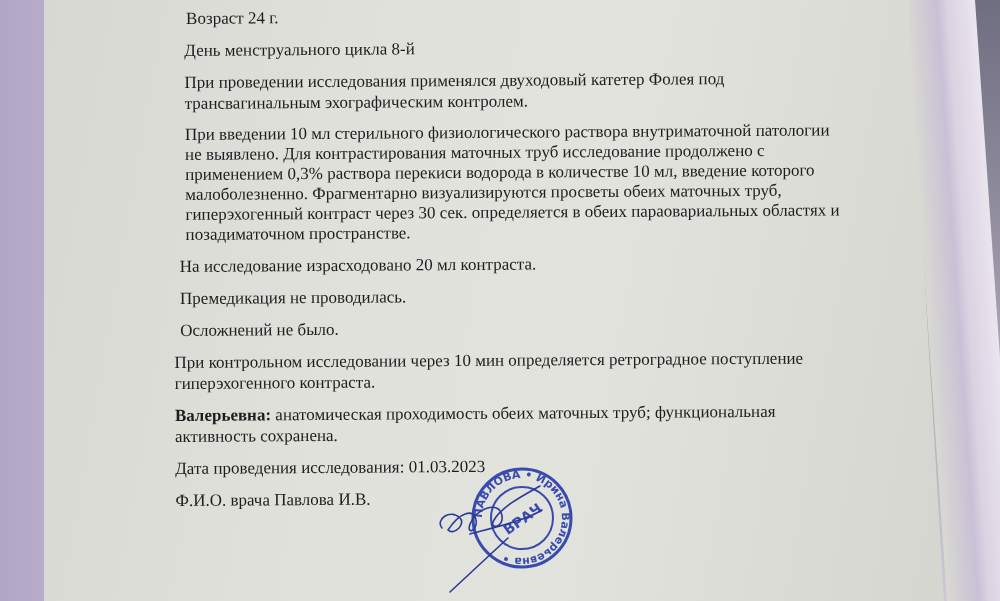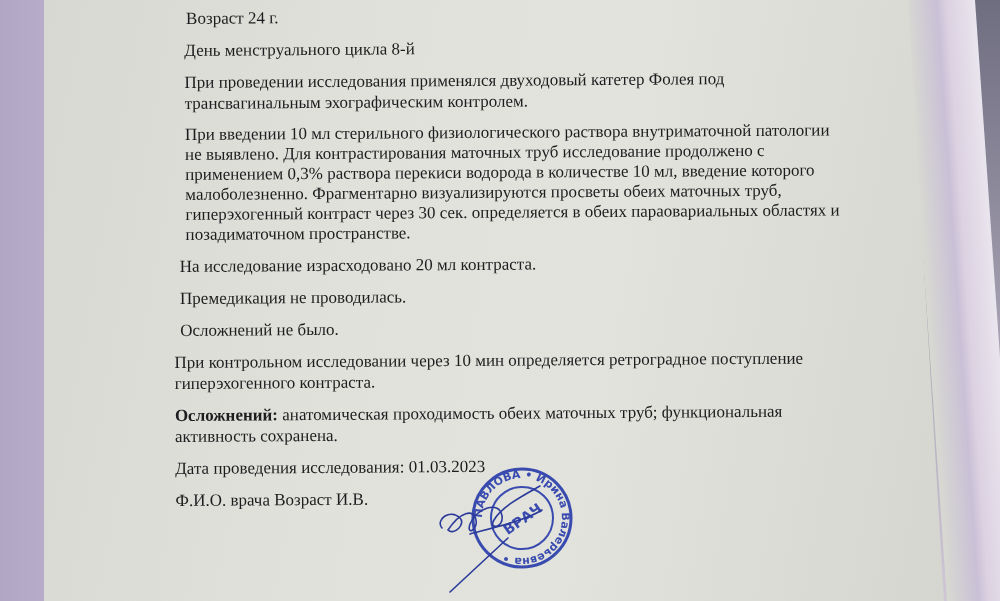--- a/index.html
+++ b/index.html
@@ -66,25 +66,25 @@
     <div>позадиматочном пространстве.</div>
   </div>
   <p class="p ind2">На исследование израсходовано  20 мл контраста.</p>
   <p class="p ind2">Премедикация не проводилась.</p>
   <p class="p ind2">Осложнений не было.</p>
   <div class="p">
     <div>При контрольном исследовании через 10 мин определяется ретроградное поступление</div>
     <div>гиперэхогенного контраста.</div>
   </div>
   <div class="p">
-    <div><span class="bold">Осложнений:</span><span> анатомическая проходимость обеих маточных труб; функциональная</span></div>
+    <div><span class="bold">Валерьевна:</span><span> анатомическая проходимость обеих маточных труб; функциональная</span></div>
     <div>активность сохранена.</div>
   </div>
   <p class="p"><span>Дата проведения исследования: </span><span>01.03.2023</span></p>
-  <p class="p"><span>Ф.И.О. врача  </span><span>Возраст И.В.</span></p>
+  <p class="p"><span>Ф.И.О. врача  </span><span>Павлова И.В.</span></p>
 </div>
 
 <svg class="stamp" viewBox="0 0 104 104">
   <circle cx="52" cy="52" r="49" fill="none" stroke="#3a4bb0" stroke-width="3"></circle>
   <circle cx="52" cy="52" r="31" fill="none" stroke="#3a4bb0" stroke-width="2"></circle>
   <defs>
       <path id="ring" d="M52,52 m-40,0 a40,40 0 1,1 80,0 a40,40 0 1,1 -80,0"></path>
     </defs>
   <text font-family="DejaVu Sans, sans-serif" font-size="11" fill="#3a4bb0" font-weight="bold">
     <textPath href="#ring">ПАВЛОВА • Ирина Валерьевна •</textPath>

